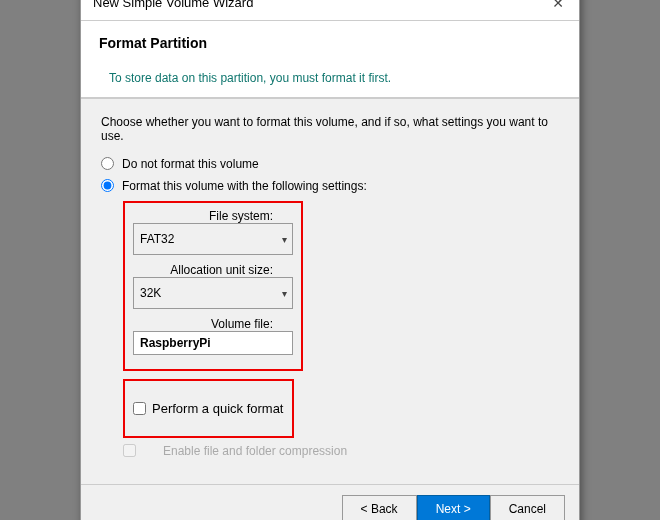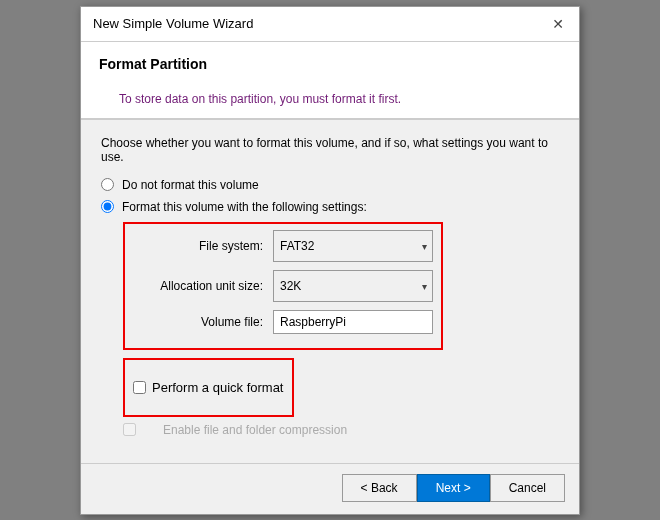--- a/index.html
+++ b/index.html
@@ -51,22 +51,22 @@
       border-bottom: 1px solid #ccc;
     }
     .header-title {
       font-size: 14px;
       font-weight: bold;
       color: #000;
       margin-bottom: 20px;
     }
     .header-subtitle {
       font-size: 12px;
-      color: #701a75;
-      margin-left: 20px;
+      color: #0f766e;
+      margin-left: 10px;
     }
     .content-section {
       padding: 16px 20px;
     }
     .content-desc {
       margin-bottom: 14px;
       color: #000;
       font-size: 12px;
     }
     .radio-option {
@@ -83,20 +83,21 @@
       color: #000;
     }
     .format-settings {
       margin-left: 22px;
       margin-top: 6px;
     }
     .setting-row {
       display: flex;
       align-items: center;
       margin-bottom: 8px;
+      flex-direction: column;
     }
     .setting-label {
       width: 130px;
       font-size: 12px;
       color: #000;
       text-align: right;
       margin-right: 10px;
     }
     .select-wrapper {
       position: relative;
@@ -127,20 +128,21 @@
       padding: 6px 8px;
       display: inline-block;
     }
     .text-input {
       width: 160px;
       height: 24px;
       font-size: 12px;
       border: 1px solid #999;
       padding: 2px 6px;
       background: white;
+      font-weight: bold;
     }
     .quick-format-row {
       display: flex;
       align-items: center;
       margin-top: 8px;
       margin-left: 22px;
     }
     .quick-format-box {
       border: 2px solid #e00;
       padding: 20px 8px;

